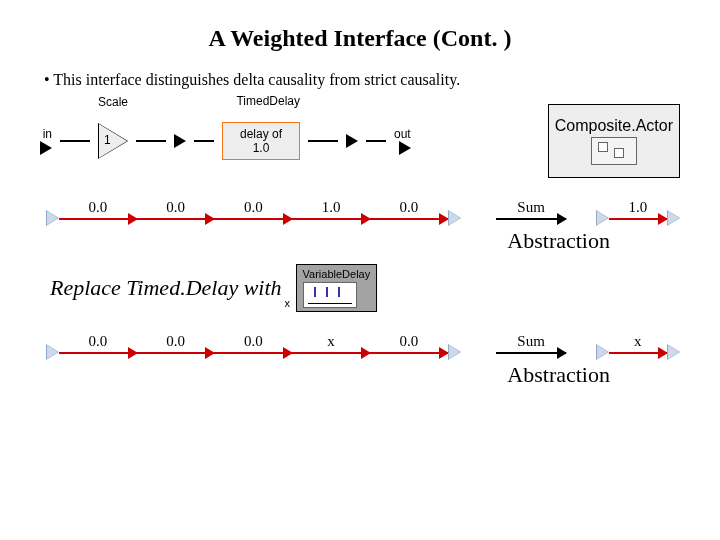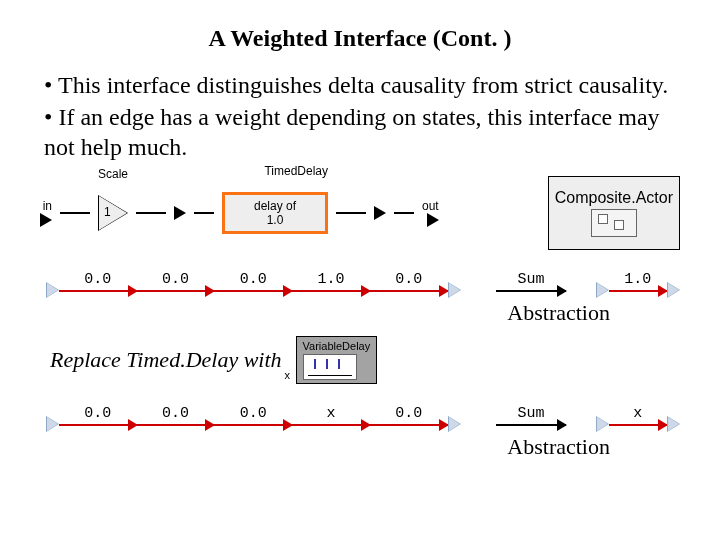--- a/index.html
+++ b/index.html
@@ -11,21 +11,21 @@
     height: 540px;
     box-sizing: border-box;
     color: #000;
   }
   .title {
     text-align: center;
     font-size: 24px;
     margin: 5px 0 18px 0;
   }
   .bullets {
-    font-size: 24px;
+    font-size: 16px;
     line-height: 1.25;
     margin: 8px 0 14px 4px;
     padding: 0;
     list-style: none;
   }
   .bullets li::before {
     content: "• ";
   }
   .bullets li {
     margin-bottom: 2px;
@@ -78,23 +78,23 @@
   }
   .wire.short { flex-basis: 20px; }
   .tri-port {
     width: 0;
     height: 0;
     border-top: 7px solid transparent;
     border-bottom: 7px solid transparent;
     border-left: 12px solid #000;
   }
   .delay-box {
-    border: 3px solid #f97316;
+    border: 1px solid #f97316;
     background: #eee;
-    padding: 4px 20px;
+    padding: 4px 8px;
     font-family: Arial, sans-serif;
     font-size: 12px;
     text-align: center;
     min-width: 60px;
   }
   .comp-box {
     border: 1px solid #000;
     background: #eee;
     padding: 12px 6px;
     font-family: Arial, sans-serif;
@@ -117,21 +117,20 @@
     background: #fff;
     border: 1px solid #666;
   }
 
   
   .arrow-row {
     display: flex;
     align-items: center;
     gap: 0;
     margin: 14px 0 2px 6px;
-    font-family: Liberation Mono, monospace;
   }
   .arrow-cell {
     display: flex;
     flex-direction: column;
     align-items: center;
     width: 80px;
   }
   .arrow-cell.xwide { width: 70px; }
   .val {
     font-size: 15px;
@@ -239,21 +238,20 @@
 
   .column-stack { display:flex; flex-direction:column; align-items:flex-end; }
 </style>
 </head>
 <body>
 
 <h1 class="title">A Weighted Interface (Cont. )</h1>
 
 <ul class="bullets">
   <li>This interface distinguishes delta causality from strict causality.</li>
-  <li>If an edge has a weight depending on states, this interface may not help much.</li>
 </ul>
 
 <div class="block-row">
   <div class="column-stack">
     <div class="port-label">in</div>
     <div class="tri-port"></div>
   </div>
   <div class="wire"></div>
 
   <div class="column-stack" style="position:relative;">

